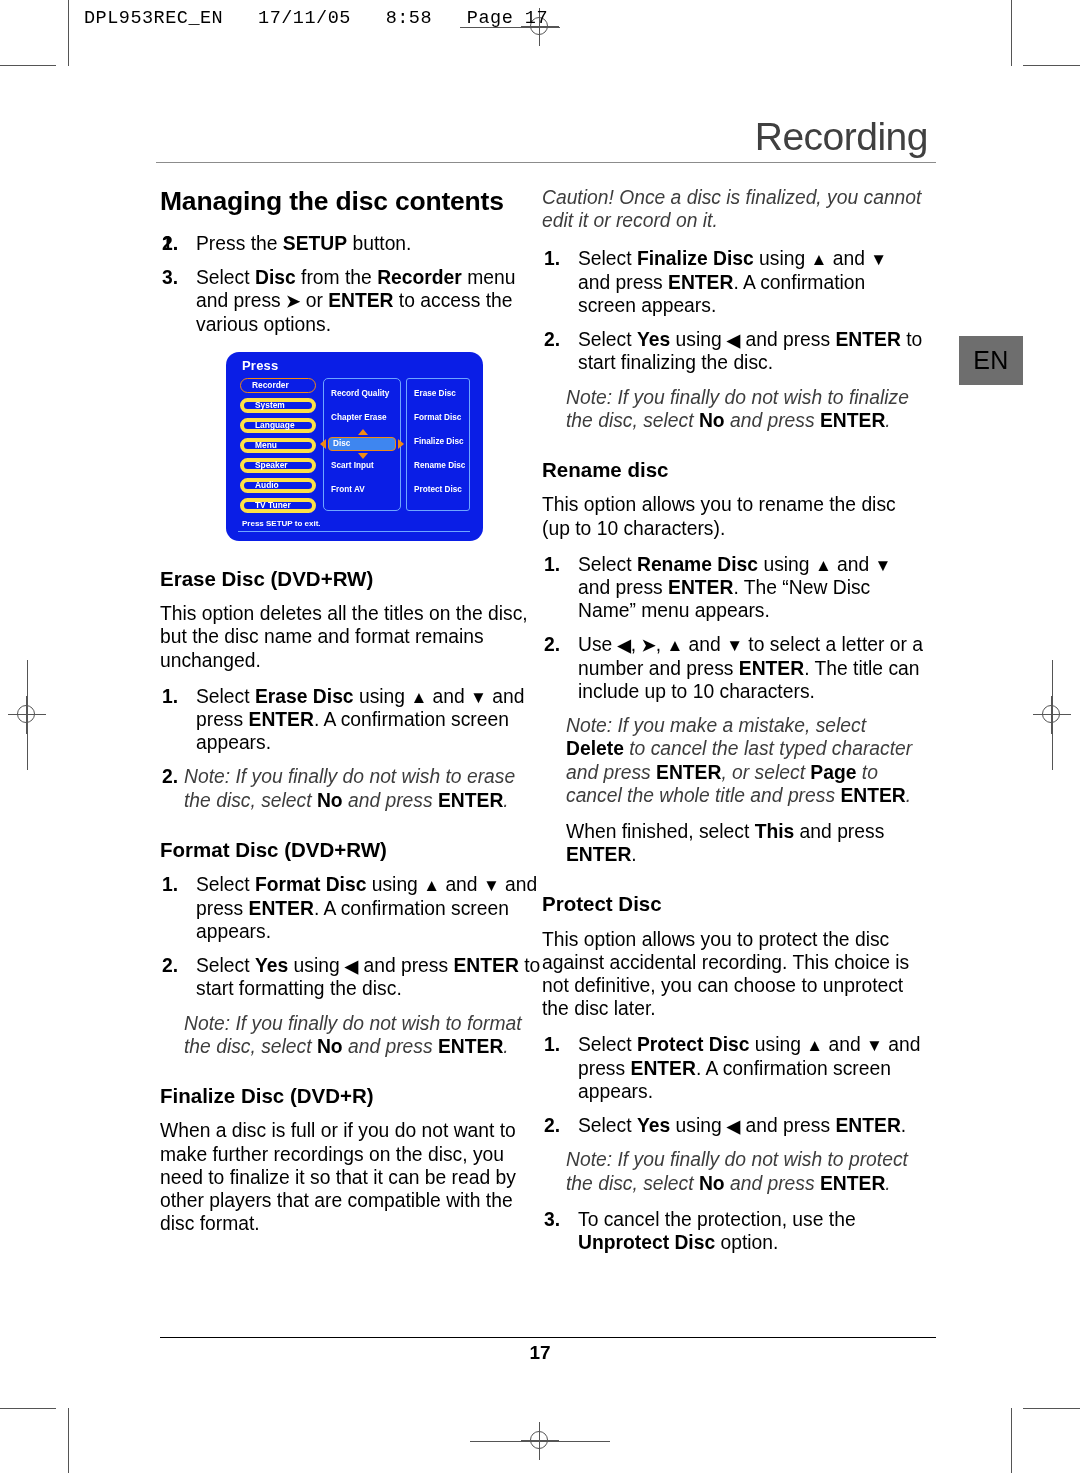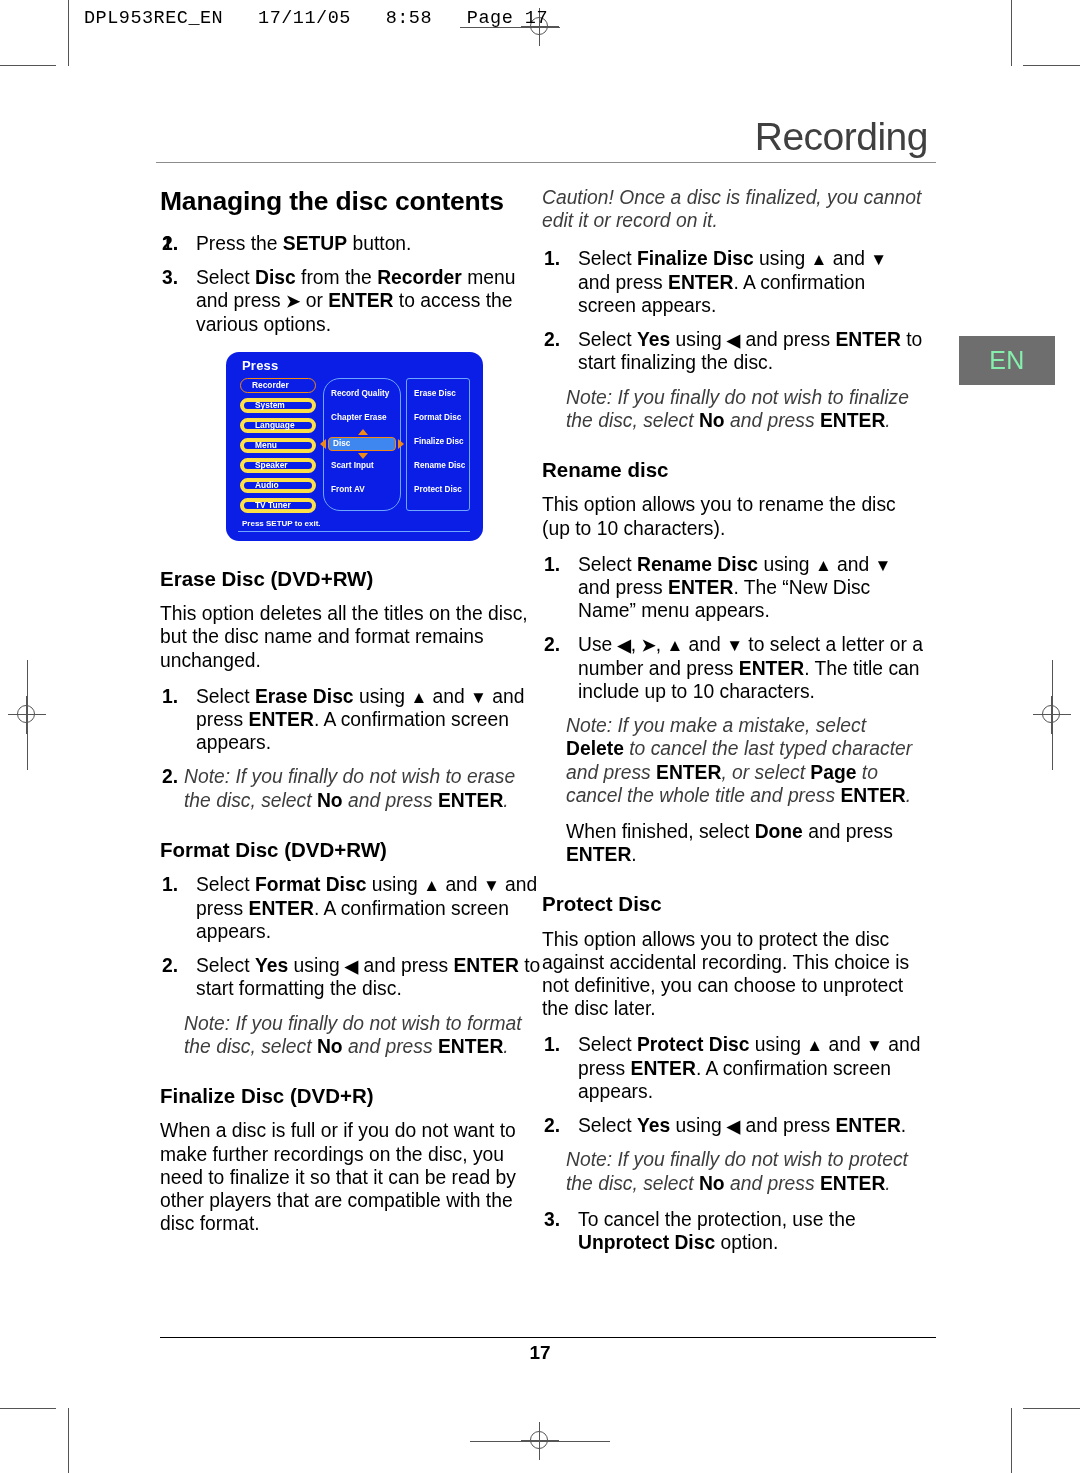--- a/index.html
+++ b/index.html
@@ -65,23 +65,23 @@
     position: absolute;
     left: 156px; top: 162px;
     width: 780px; height: 1px;
     background: #8c8c8c;
   }
 
   
   .en-tab {
     position: absolute;
     left: 959px; top: 336px;
-    width: 96px; height: 49px;
+    width: 64px; height: 49px;
     background: #6e6e6e;
-    color: #86efac;
+    color: #000000;
     font-size: 25px;
     display: flex;
     align-items: center;
     justify-content: center;
     letter-spacing: 0.5px;
   }
 
   
   .col {
     position: absolute;
@@ -174,21 +174,21 @@
     color: #ffffff;
     box-sizing: border-box;
   }
   .osd-btn.sel {
     border-color: #f08a14;
     border-width: 1px;
   }
   .osd-panel {
     position: absolute;
     border: 1px solid #6fa6ff;
-    border-radius: 17px;
+    border-radius: 5px;
     box-sizing: border-box;
   }
   .osd-mid {
     left: 97px; top: 26px;
     width: 78px; height: 133px;
   }
   .osd-right {
     left: 180px; top: 26px;
     width: 64px; height: 133px;
     border-radius: 3px;
@@ -367,21 +367,21 @@
     </ol>
   <p class="note" id="finalize-note">Note: If you finally do not wish to finalize the disc, select <b>No</b> and press <b>ENTER</b>.</p>
 
   <h3 class="sub-title">Rename disc</h3>
   <p class="para">This option allows you to rename the disc (up to 10 characters).</p>
   <ol class="steps" id="rename-steps">
       <li><span class="num">1.</span><span>Select <b>Rename Disc</b> using <b class="arrow">▲</b> and <b class="arrow">▼</b> and press <b>ENTER</b>. The “New Disc Name” menu appears.</span></li>
       <li><span class="num">2.</span><span>Use <b class="arrow">◀</b>, <b class="arrow">➤</b>, <b class="arrow">▲</b> and <b class="arrow">▼</b> to select a letter or a number and press <b>ENTER</b>. The title can include up to 10 characters.</span></li>
     </ol>
   <p class="note" id="rename-note">Note: If you make a mistake, select <b>Delete</b> to cancel the last typed character and press <b>ENTER</b>, or select <b>Page</b> to cancel the whole title and press <b>ENTER</b>.</p>
-  <p class="indent-para" id="rename-finished">When finished, select <b>Done</b> and press <b>ENTER</b>.</p>
+  <p class="indent-para" id="rename-finished">When finished, select <b>This</b> and press <b>ENTER</b>.</p>
 
   <h3 class="sub-title">Protect Disc</h3>
   <p class="para">This option allows you to protect the disc against accidental recording. This choice is not definitive, you can choose to unprotect the disc later.</p>
   <ol class="steps" id="protect-steps">
       <li><span class="num">1.</span><span>Select <b>Protect Disc</b> using <b class="arrow">▲</b> and <b class="arrow">▼</b> and press <b>ENTER</b>. A confirmation screen appears.</span></li>
       <li><span class="num">2.</span><span>Select <b>Yes</b> using <b class="arrow">◀</b> and press <b>ENTER</b>.</span></li>
     </ol>
   <p class="note" id="protect-note">Note: If you finally do not wish to protect the disc, select <b>No</b> and press <b>ENTER</b>.</p>
   <ol class="steps" id="protect-step3">
       <li><span class="num">3.</span><span>To cancel the protection, use the <b>Unprotect Disc</b> option.</span></li>

